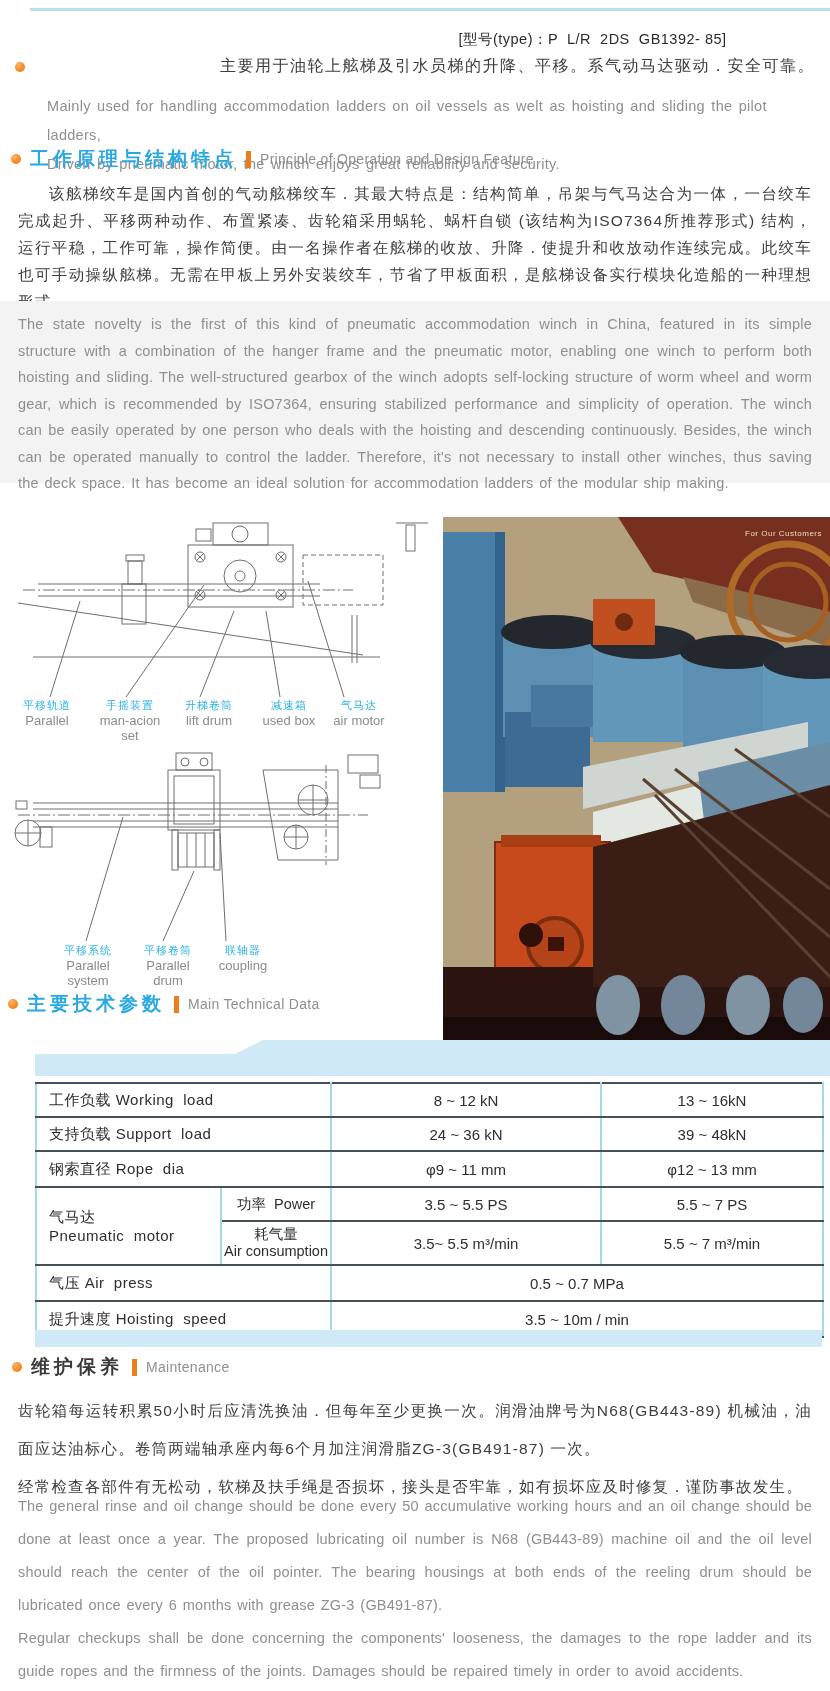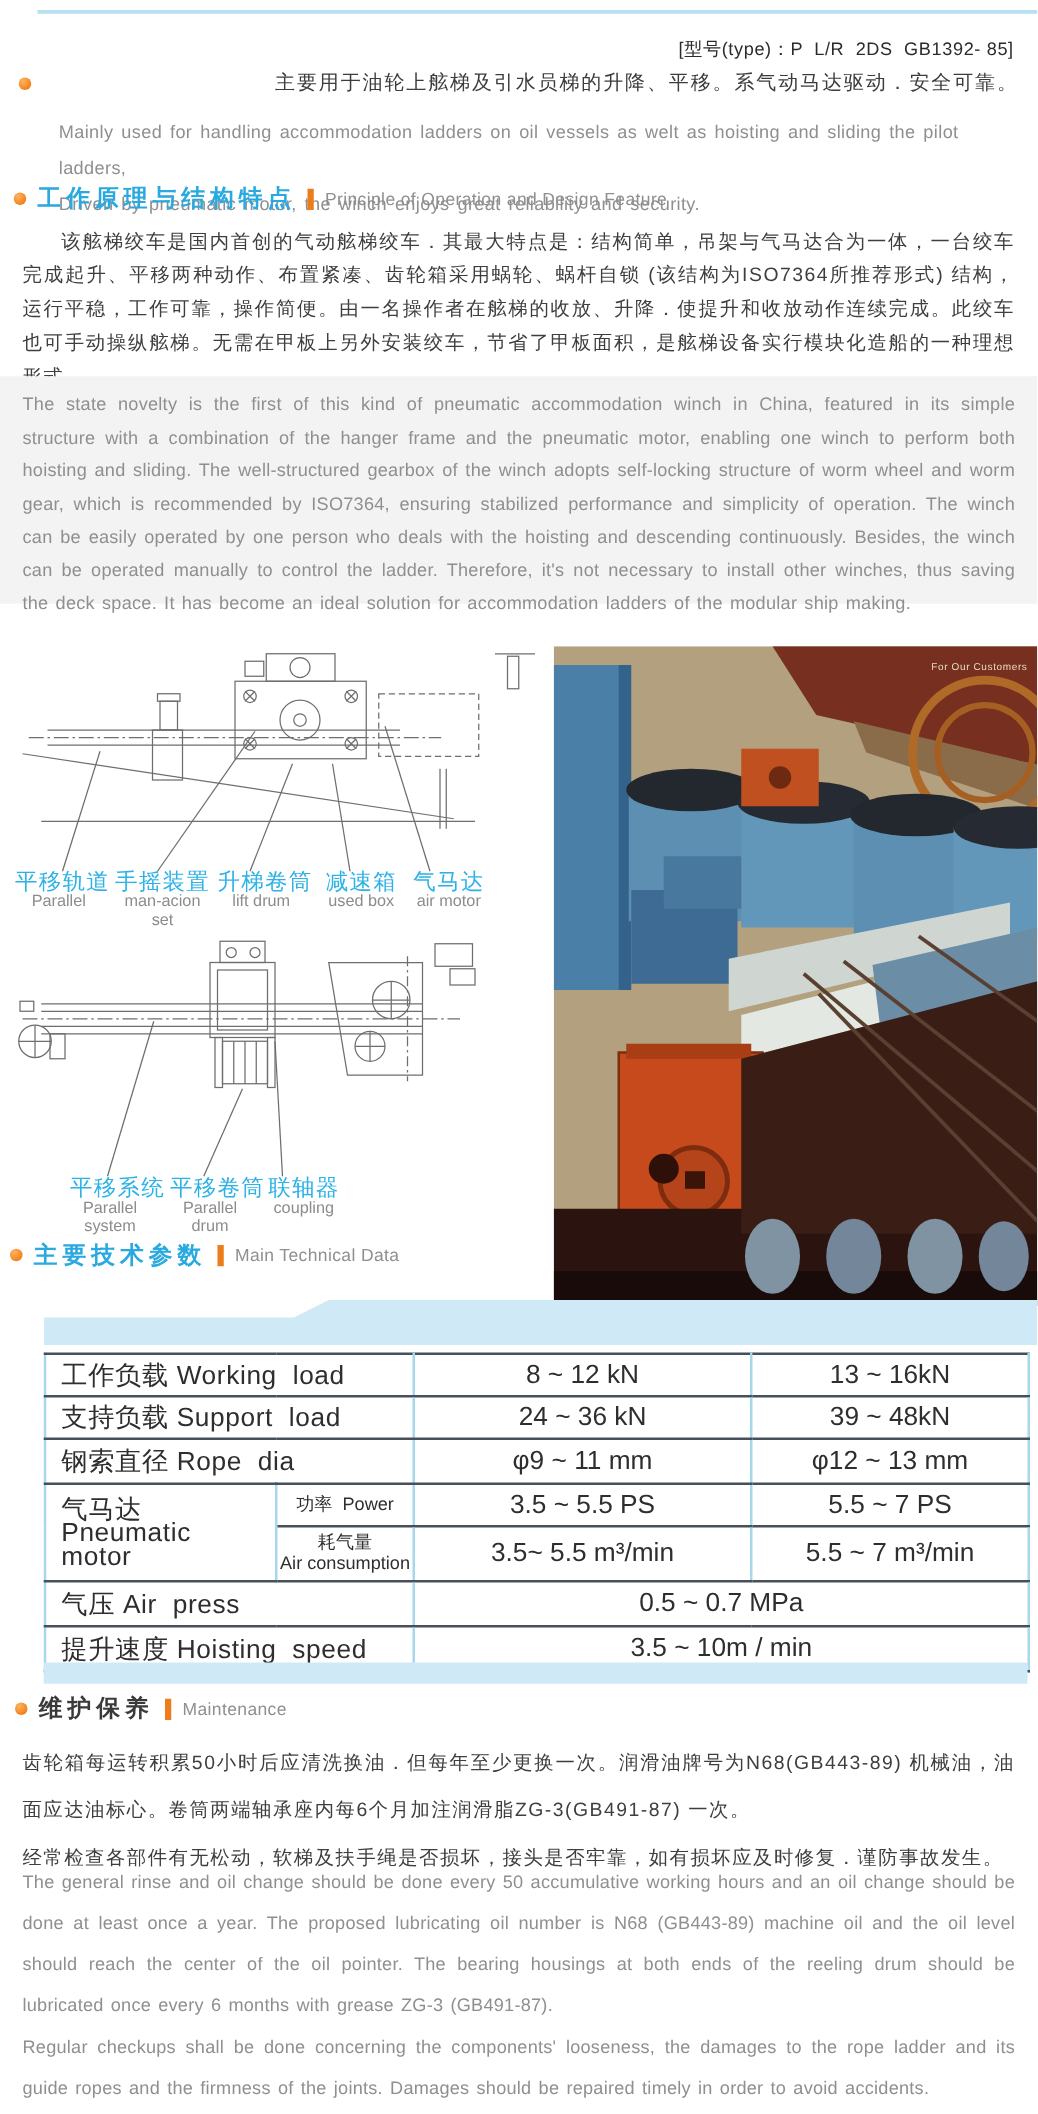--- a/index.html
+++ b/index.html
@@ -5,21 +5,21 @@
   html,body{margin:0;padding:0;background:#fff;}
   .page{
     position:relative;width:830px;height:1691px;margin:0 auto;background:#fff;
     font-family:"Liberation Sans","DejaVu Sans",sans-serif;overflow:hidden;
   }
   .abs{position:absolute;}
   .pre{white-space:pre-wrap;}
 
   .top-rule{left:30px;top:8px;width:800px;height:3px;background:#b7e0f2;}
 
-  .type-label{left:406px;top:30px;width:405px;text-align:right;font-size:14.5px;color:#2b2b2b;letter-spacing:0.5px;}
+  .type-label{left:390px;top:30px;width:405px;text-align:center;font-size:14.5px;color:#2b2b2b;letter-spacing:0.5px;}
 
   .bullet-dot{width:10px;height:10px;border-radius:50%;
     background:radial-gradient(circle at 35% 30%, #ffb360, #ed6d00);}
   .intro-dot{left:15px;top:62px;}
   .intro-zh{left:35px;top:56px;width:780px;font-size:16px;color:#3c3c3c;letter-spacing:1.5px;text-align:right;}
   .intro-en{left:47px;top:92px;width:770px;font-size:14.5px;color:#8f8f8f;line-height:29px;letter-spacing:0.3px;word-spacing:2px;}
   .intro-en p{margin:0;}
 
   .section-header{display:flex;align-items:center;gap:9px;}
   .section-header .bullet-dot{flex:0 0 auto;}
@@ -35,34 +35,34 @@
   .body-zh{left:18px;top:180px;width:794px;font-size:15.5px;color:#3e3e3e;
     line-height:27px;text-align:justify;letter-spacing:1.2px;margin:0;text-indent:2em;}
 
   .gray-box{left:0;top:301px;width:830px;height:182px;background:#f3f3f3;box-sizing:border-box;padding:10px 18px;}
   .body-en{font-size:14.5px;color:#8f8f8f;line-height:26.5px;text-align:justify;
     letter-spacing:0.2px;word-spacing:1.5px;margin:0;}
 
   .diagram{left:8px;top:515px;width:432px;height:500px;}
   .diagram svg{position:absolute;left:0;top:0;}
   .dlabel{position:absolute;text-align:center;line-height:15px;}
-  .dlabel .zh{font-size:18px;color:#2db2e8;letter-spacing:1px;white-space:nowrap;}
+  .dlabel .zh{font-size:11px;color:#2db2e8;letter-spacing:1px;white-space:nowrap;}
   .dlabel .en{font-size:13px;color:#8c8c8c;}
 
   .photo{left:443px;top:517px;width:387px;height:528px;}
   .photo svg{display:block;}
   .photo-overlay-text{position:absolute;right:8px;top:12px;font-size:8px;color:#e8d8c2;letter-spacing:0.5px;}
 
   .blue-band{left:35px;top:1040px;width:795px;height:36px;background:#cfe9f6;
     clip-path:polygon(0 14px,200px 14px,228px 0,100% 0,100% 100%,0 100%);}
 
   .spec-table{left:35px;top:1082px;width:787px;border-collapse:collapse;table-layout:fixed;}
   .spec-table td{border-top:2px solid #47505a;border-bottom:2px solid #47505a;
     border-left:2px solid #a5d8ec;border-right:2px solid #a5d8ec;
-    font-size:21px;color:#2e2e2e;padding:0;}
+    font-size:15px;color:#2e2e2e;padding:0;}
   .spec-table td.lbl{text-align:left;padding-left:12px;letter-spacing:0.5px;}
   .spec-table td.val{text-align:center;}
   .spec-table td.sub{text-align:center;font-size:14.5px;line-height:17px;}
   .spec-table .two-line{line-height:19px;}
 
   .blue-strip{left:35px;top:1330px;width:787px;height:17px;background:#cfe9f6;}
 
   .maint-zh{left:18px;top:1392px;width:794px;font-size:15.5px;color:#3e3e3e;line-height:38px;
     text-align:justify;letter-spacing:1.2px;}
   .maint-zh p{margin:0;}

